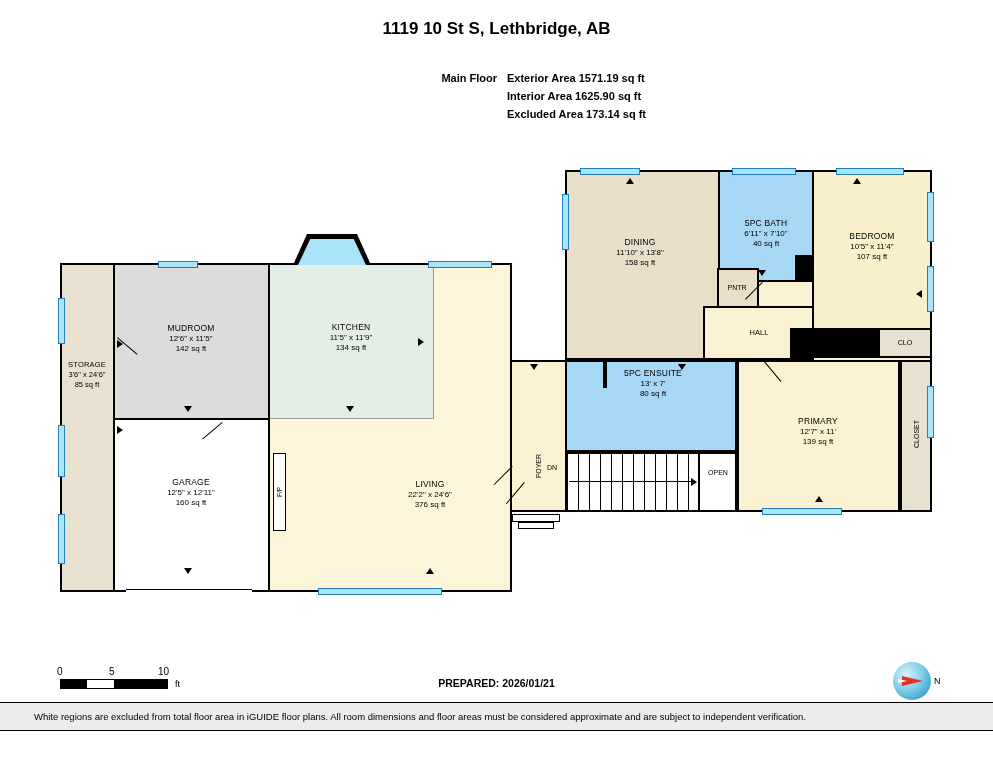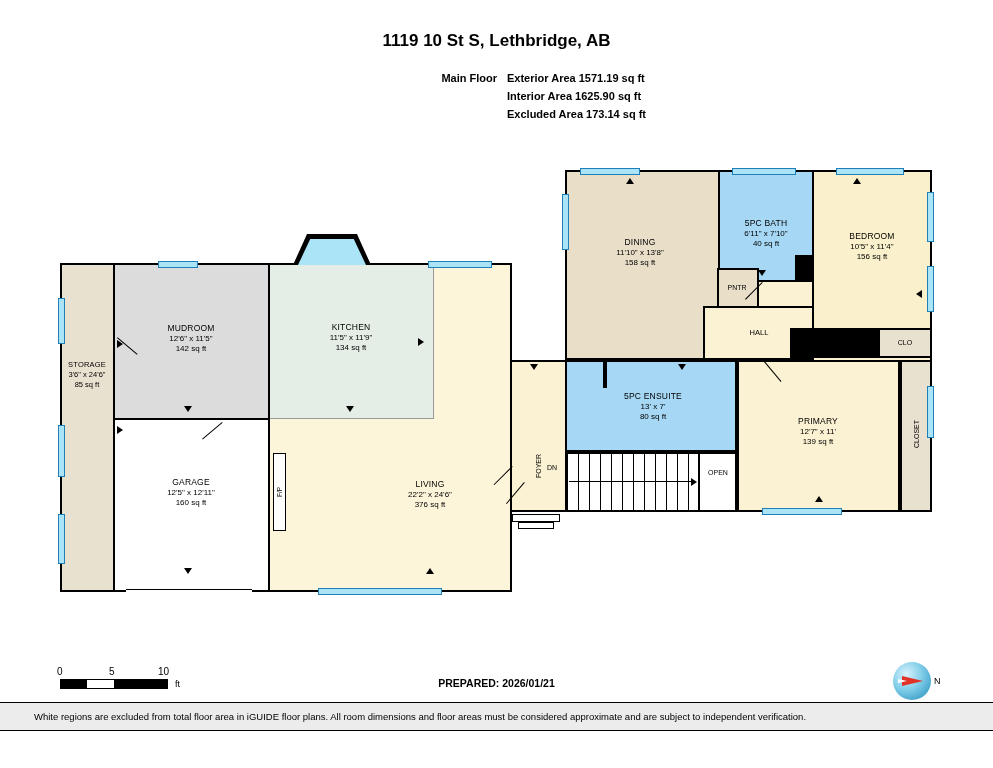--- a/index.html
+++ b/index.html
@@ -1,18 +1,18 @@
 <!DOCTYPE html>
 <html><head>
 <meta charset="utf-8">
 <style>
   html,body{margin:0;padding:0;background:#fff;}
   .page{position:relative;width:993px;height:768px;background:#fff;overflow:hidden;
         font-family:"Liberation Sans", sans-serif;color:#000;}
-  .title{position:absolute;left:0;top:31px;width:993px;text-align:center;
+  .title{position:absolute;left:0;top:19px;width:993px;text-align:center;
          font-size:17px;font-weight:bold;}
   .stats{position:absolute;left:404px;top:69px;display:flex;gap:10px;font-size:11px;}
   .stats .flabel{width:93px;text-align:right;font-weight:bold;line-height:18px;}
   .stats .svals div{line-height:18px;font-weight:bold;}
   
   .plan{position:absolute;left:60px;top:170px;width:872px;height:422px;}
   .wing,.room{position:absolute;box-sizing:border-box;border:2px solid #000;}
   .wing{z-index:0;background:#fbf2d3;}
   .room{z-index:1;}
   .blk{position:absolute;background:#000;z-index:3;}
@@ -187,23 +187,23 @@
       <div>158 sq ft</div>
     </div>
     <div class="rlabel" style="left:706px;top:64px;">
       <div class="rname">5PC BATH</div>
       <div>6'11" x 7'10"</div>
       <div>40 sq ft</div>
     </div>
     <div class="rlabel" style="left:812px;top:77px;">
       <div class="rname">BEDROOM</div>
       <div>10'5" x 11'4"</div>
-      <div>156 sq ft</div>
-    </div>
-    <div class="rlabel" style="left:593px;top:237px;text-align:center;">
+      <div>107 sq ft</div>
+    </div>
+    <div class="rlabel" style="left:593px;top:214px;text-align:center;">
       <div class="rname">5PC ENSUITE</div>
       <div>13' x 7'</div>
       <div>80 sq ft</div>
     </div>
     <div class="rlabel" style="left:758px;top:262px;">
       <div class="rname">PRIMARY</div>
       <div>12'7" x 11'</div>
       <div>139 sq ft</div>
     </div>
 

